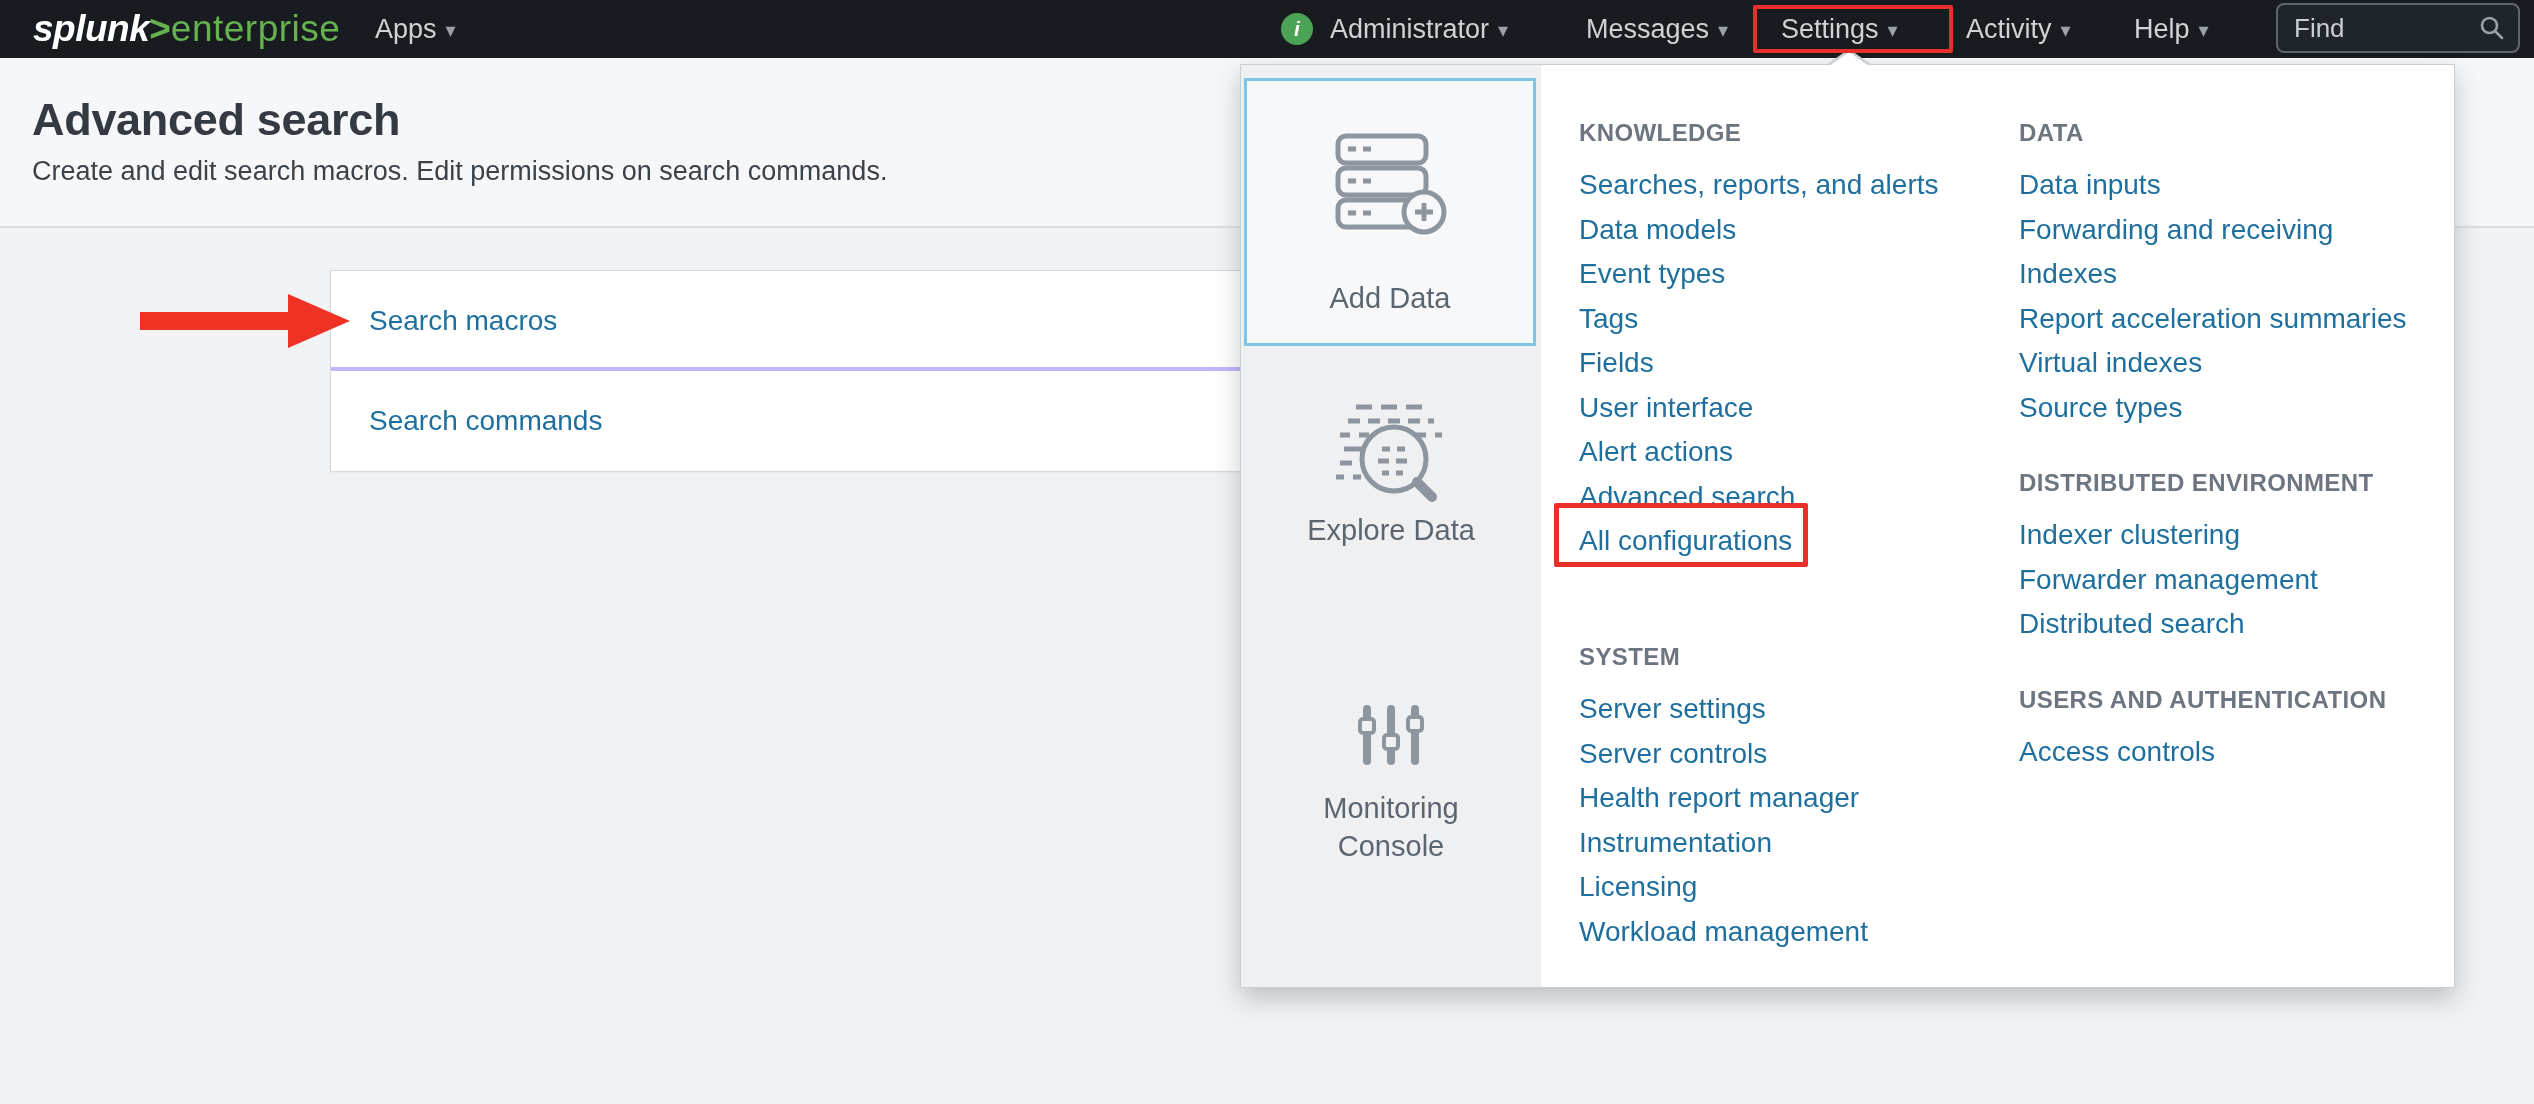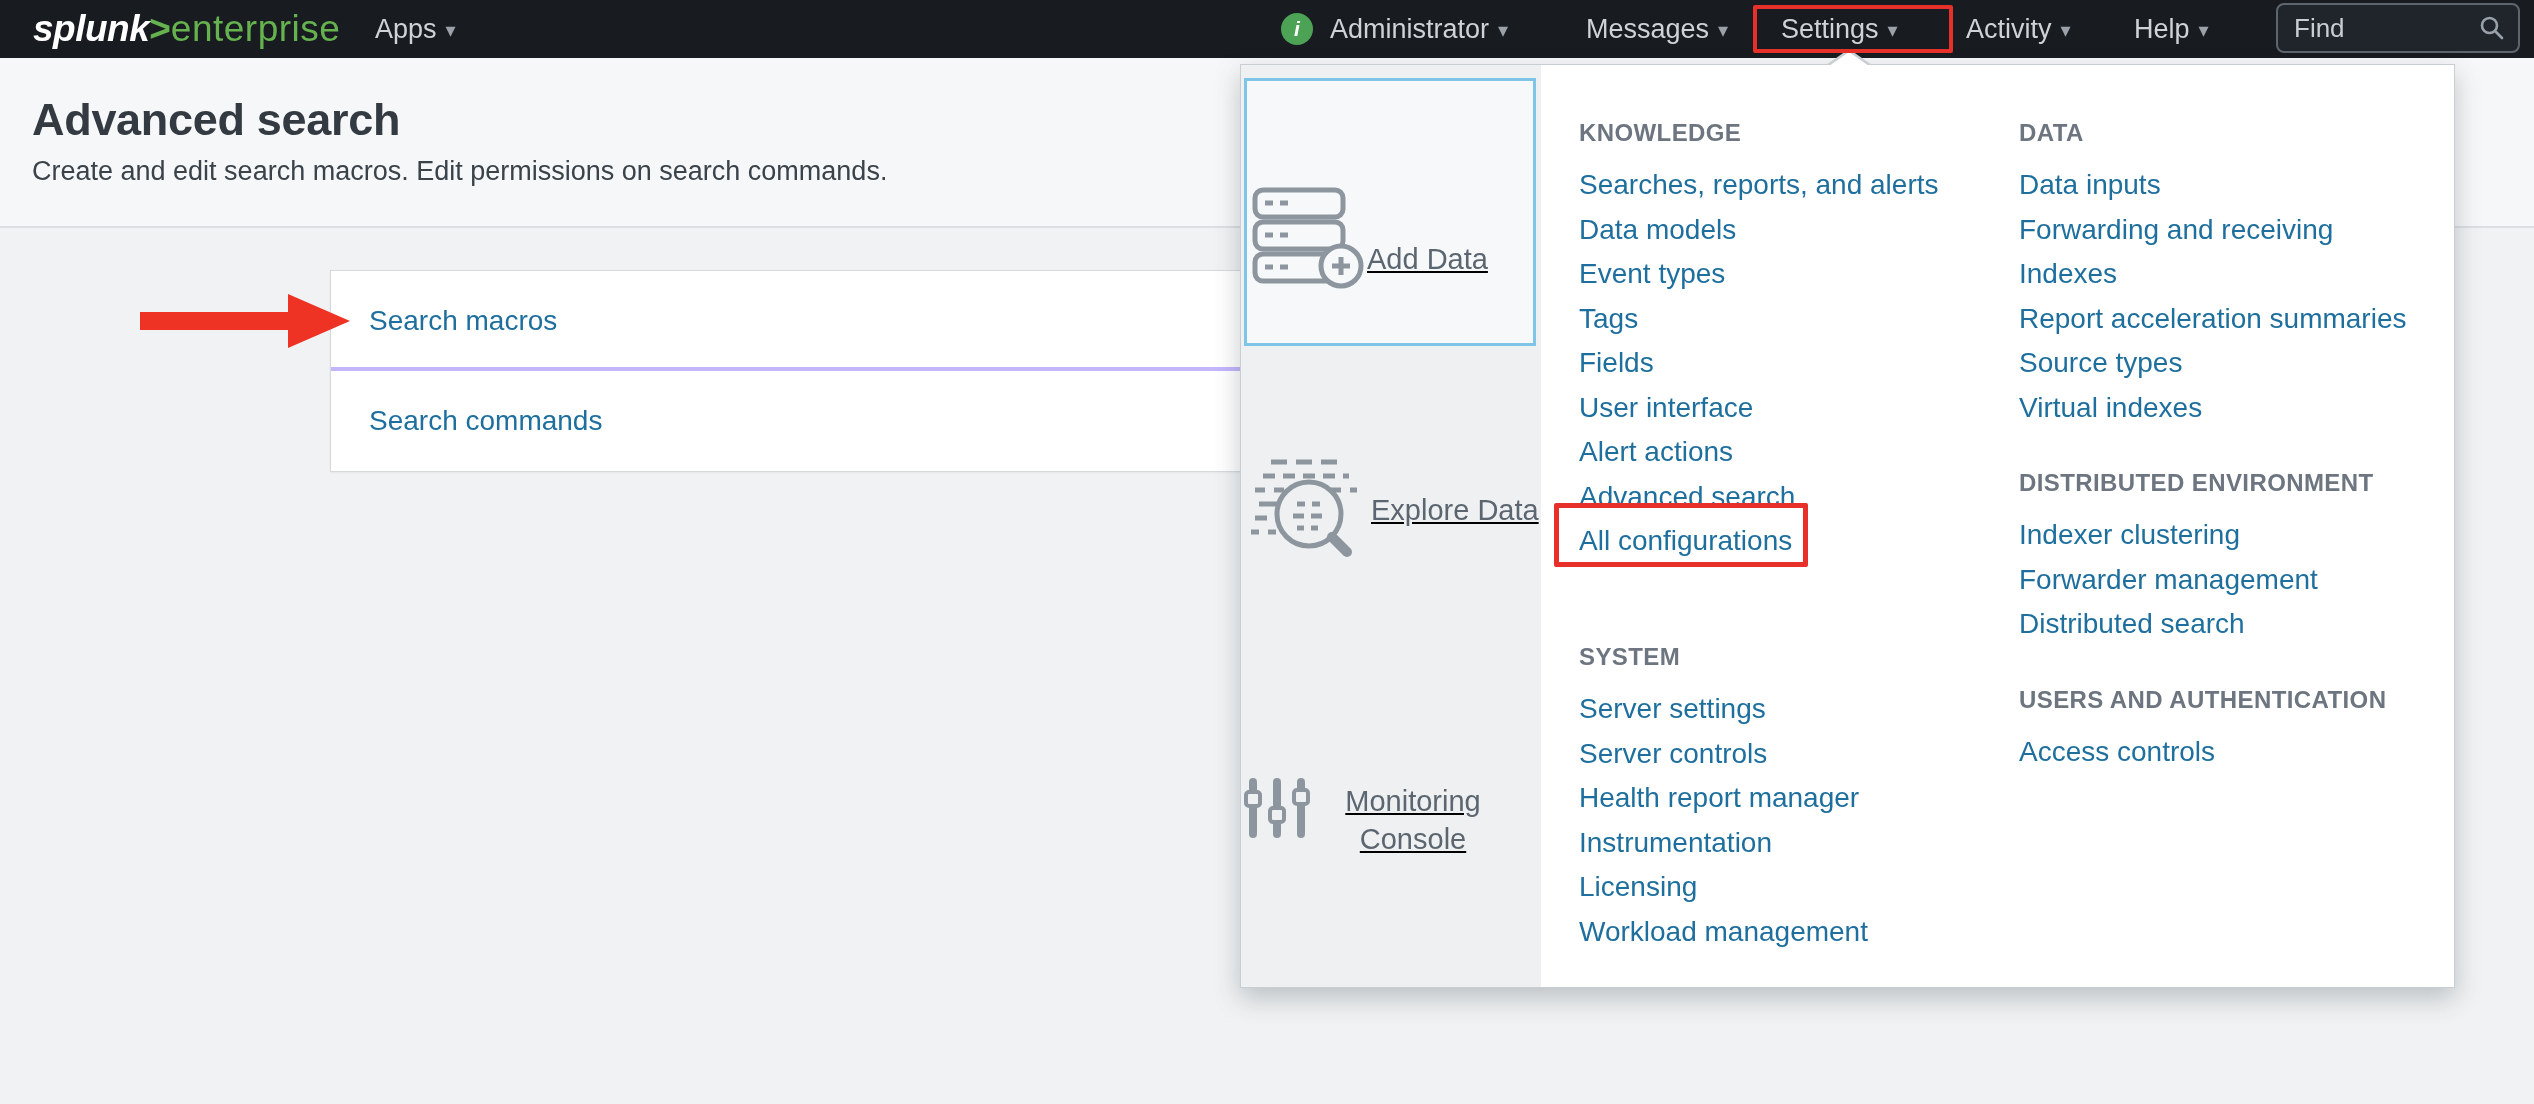--- a/index.html
+++ b/index.html
@@ -47,21 +47,21 @@
 
   
   .dropdown { position:absolute; left:1240px; top:64px; width:1215px; height:924px; background:#ffffff;
     border:1px solid #c9ced2; box-shadow:0 10px 24px rgba(55,65,75,0.28); z-index:20; }
   .caret-outer { position:absolute; left:585px; top:-16px; width:0; height:0;
     border-left:23px solid transparent; border-right:23px solid transparent; border-bottom:16px solid #c9ced2; }
   .caret-inner { position:absolute; left:588px; top:-13px; width:0; height:0;
     border-left:20px solid transparent; border-right:20px solid transparent; border-bottom:14px solid #ffffff; }
 
   .rail { position:absolute; left:0; top:0; width:300px; height:100%; background:#eef0f2; }
-  .tile { position:absolute; left:0; width:300px; display:flex; flex-direction:row; align-items:center; cursor:pointer;text-decoration:underline; }
+  .tile { position:absolute; left:0; width:300px; display:flex; flex-direction:column; align-items:center; cursor:pointer; }
   .tile-label { font-size:29px; color:#5b6670; text-align:center; line-height:38px; }
   .tile-add-data { left:3px; top:13px; width:292px; height:268px; background:#f6f8f9; border:3px solid #7ec5e8; padding-top:50px; }
   .tile-add-data .tile-label { margin-top:44px; }
   .tile-explore { top:316px; height:240px; padding-top:18px; }
   .tile-explore .tile-label { }
   .tile-monitoring { top:616px; height:230px; padding-top:24px; }
   .tile-monitoring .tile-label { margin-top:24px; width:200px; }
 
   .menu-section { position:absolute; width:440px; }
   .menu-section h3 { font-size:24px; font-weight:bold; color:#6d7680; letter-spacing:0.4px; margin-bottom:16px; }
@@ -199,22 +199,22 @@
     <a>Licensing</a>
     <a>Workload management</a>
   </div>
 
   <div class="menu-section sec-data">
     <h3>DATA</h3>
     <a>Data inputs</a>
     <a>Forwarding and receiving</a>
     <a>Indexes</a>
     <a>Report acceleration summaries</a>
+    <a>Virtual indexes</a>
     <a>Source types</a>
-    <a>Virtual indexes</a>
   </div>
 
   <div class="menu-section sec-distributed">
     <h3>DISTRIBUTED ENVIRONMENT</h3>
     <a>Indexer clustering</a>
     <a>Forwarder management</a>
     <a>Distributed search</a>
   </div>
 
   <div class="menu-section sec-users">

